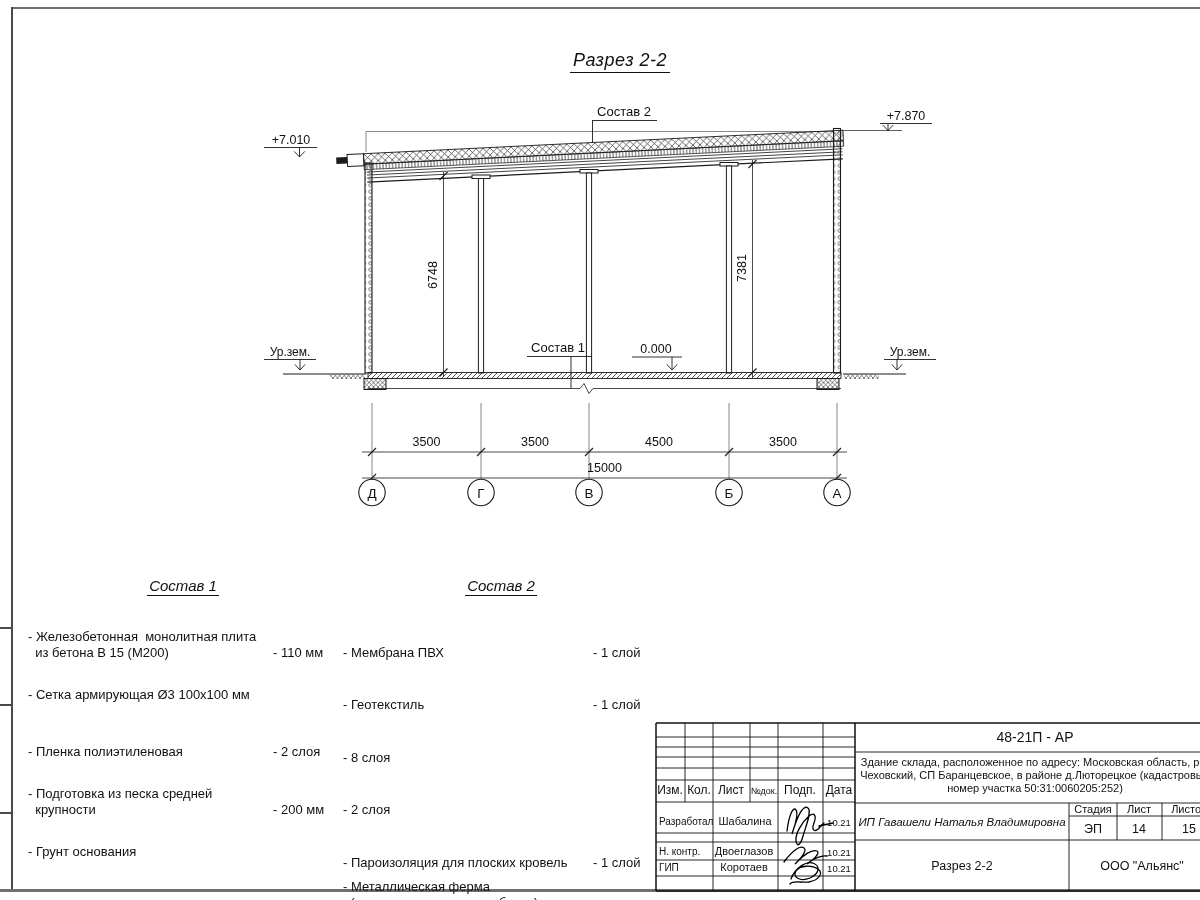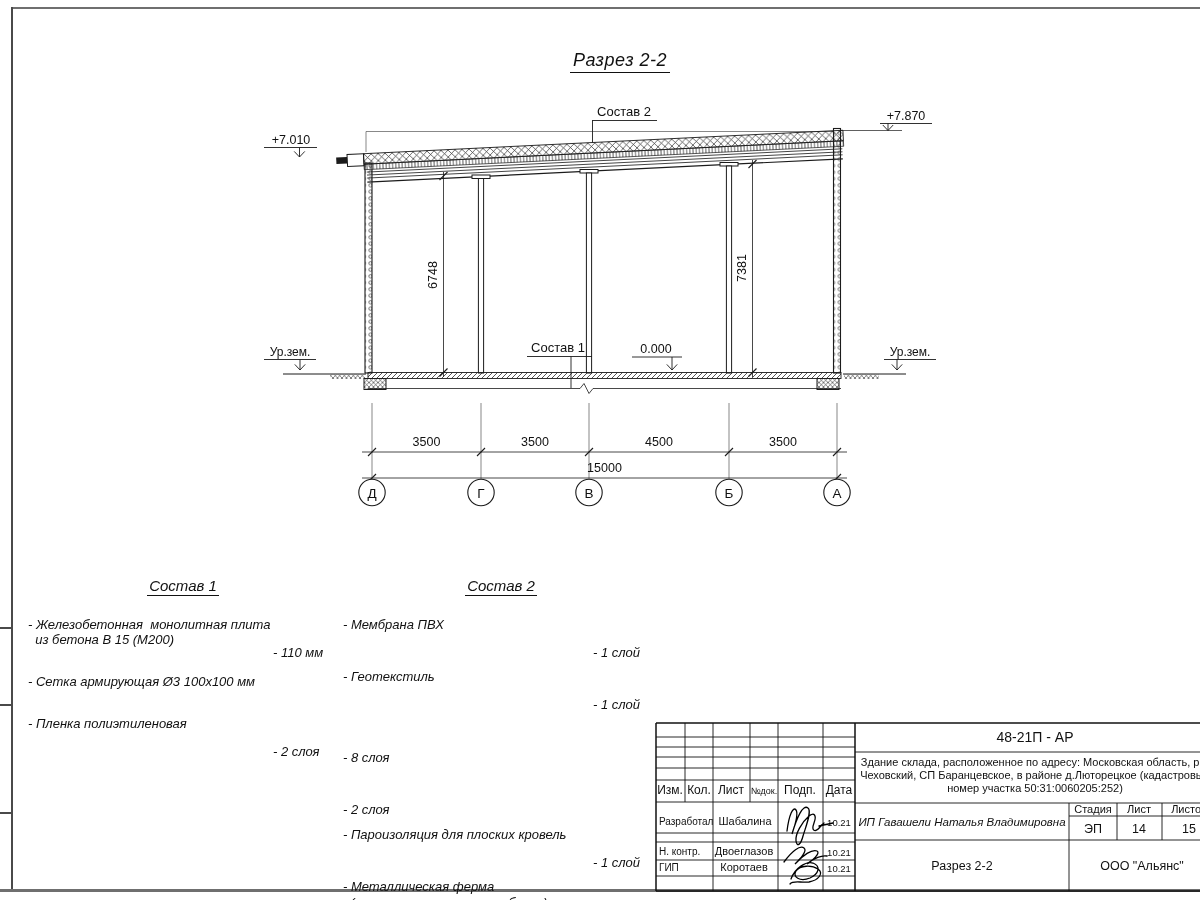--- a/index.html
+++ b/index.html
@@ -20,21 +20,21 @@
     display:inline-block;font-style:italic;font-size:18px;letter-spacing:.5px;
     border-bottom:1.6px solid #111;padding:0 3px 1px 3px;
   }
   
   .comp{font-size:13px;line-height:15.5px;color:#111;}
   .comp-title{text-align:center;margin-bottom:21px;}
   .comp-title span{
     display:inline-block;font-style:italic;font-size:15px;
     border-bottom:1.4px solid #111;padding:0 2px 1px 2px;
   }
-  .comp-row{display:flex;font-style:italic;}
+  .comp-row{display:flex;align-items:flex-end;}
   .comp-name{white-space:pre-wrap;}
   .comp-val{white-space:nowrap;margin-top:28px;}
   #comp1{left:28px;top:578px;width:310px;}
   #comp1 .comp-name{width:245px;}
   #comp1 .comp-val{width:62px;}
   #comp1 .comp-row{margin-bottom:14px;}
   #comp2{left:343px;top:578px;width:316px;}
   #comp2 .comp-name{width:250px;}
   #comp2 .comp-val{width:64px;}
   #comp2 .comp-row{margin-bottom:9px;}
@@ -236,20 +236,29 @@
     <div class="comp-val">- 110 мм</div>
   </div>
   <div class="comp-row">
     <div class="comp-name">- Сетка армирующая Ø3 100х100 мм</div>
     <div class="comp-val"></div>
   </div>
   <div class="comp-row">
     <div class="comp-name">- Пленка полиэтиленовая</div>
     <div class="comp-val">-  2 слоя</div>
   </div>
+  <div class="comp-row">
+    <div class="comp-name">- Подготовка из песка средней
+  крупности</div>
+    <div class="comp-val">- 200 мм</div>
+  </div>
+  <div class="comp-row">
+    <div class="comp-name">- Грунт основания</div>
+    <div class="comp-val"></div>
+  </div>
 </div>
 
 <div id="comp2" class="abs comp">
   <div class="comp-title">
     <span>Состав 2</span>
   </div>
   <div class="comp-row">
     <div class="comp-name">- Мембрана ПВХ</div>
     <div class="comp-val">- 1 слой</div>
   </div>

